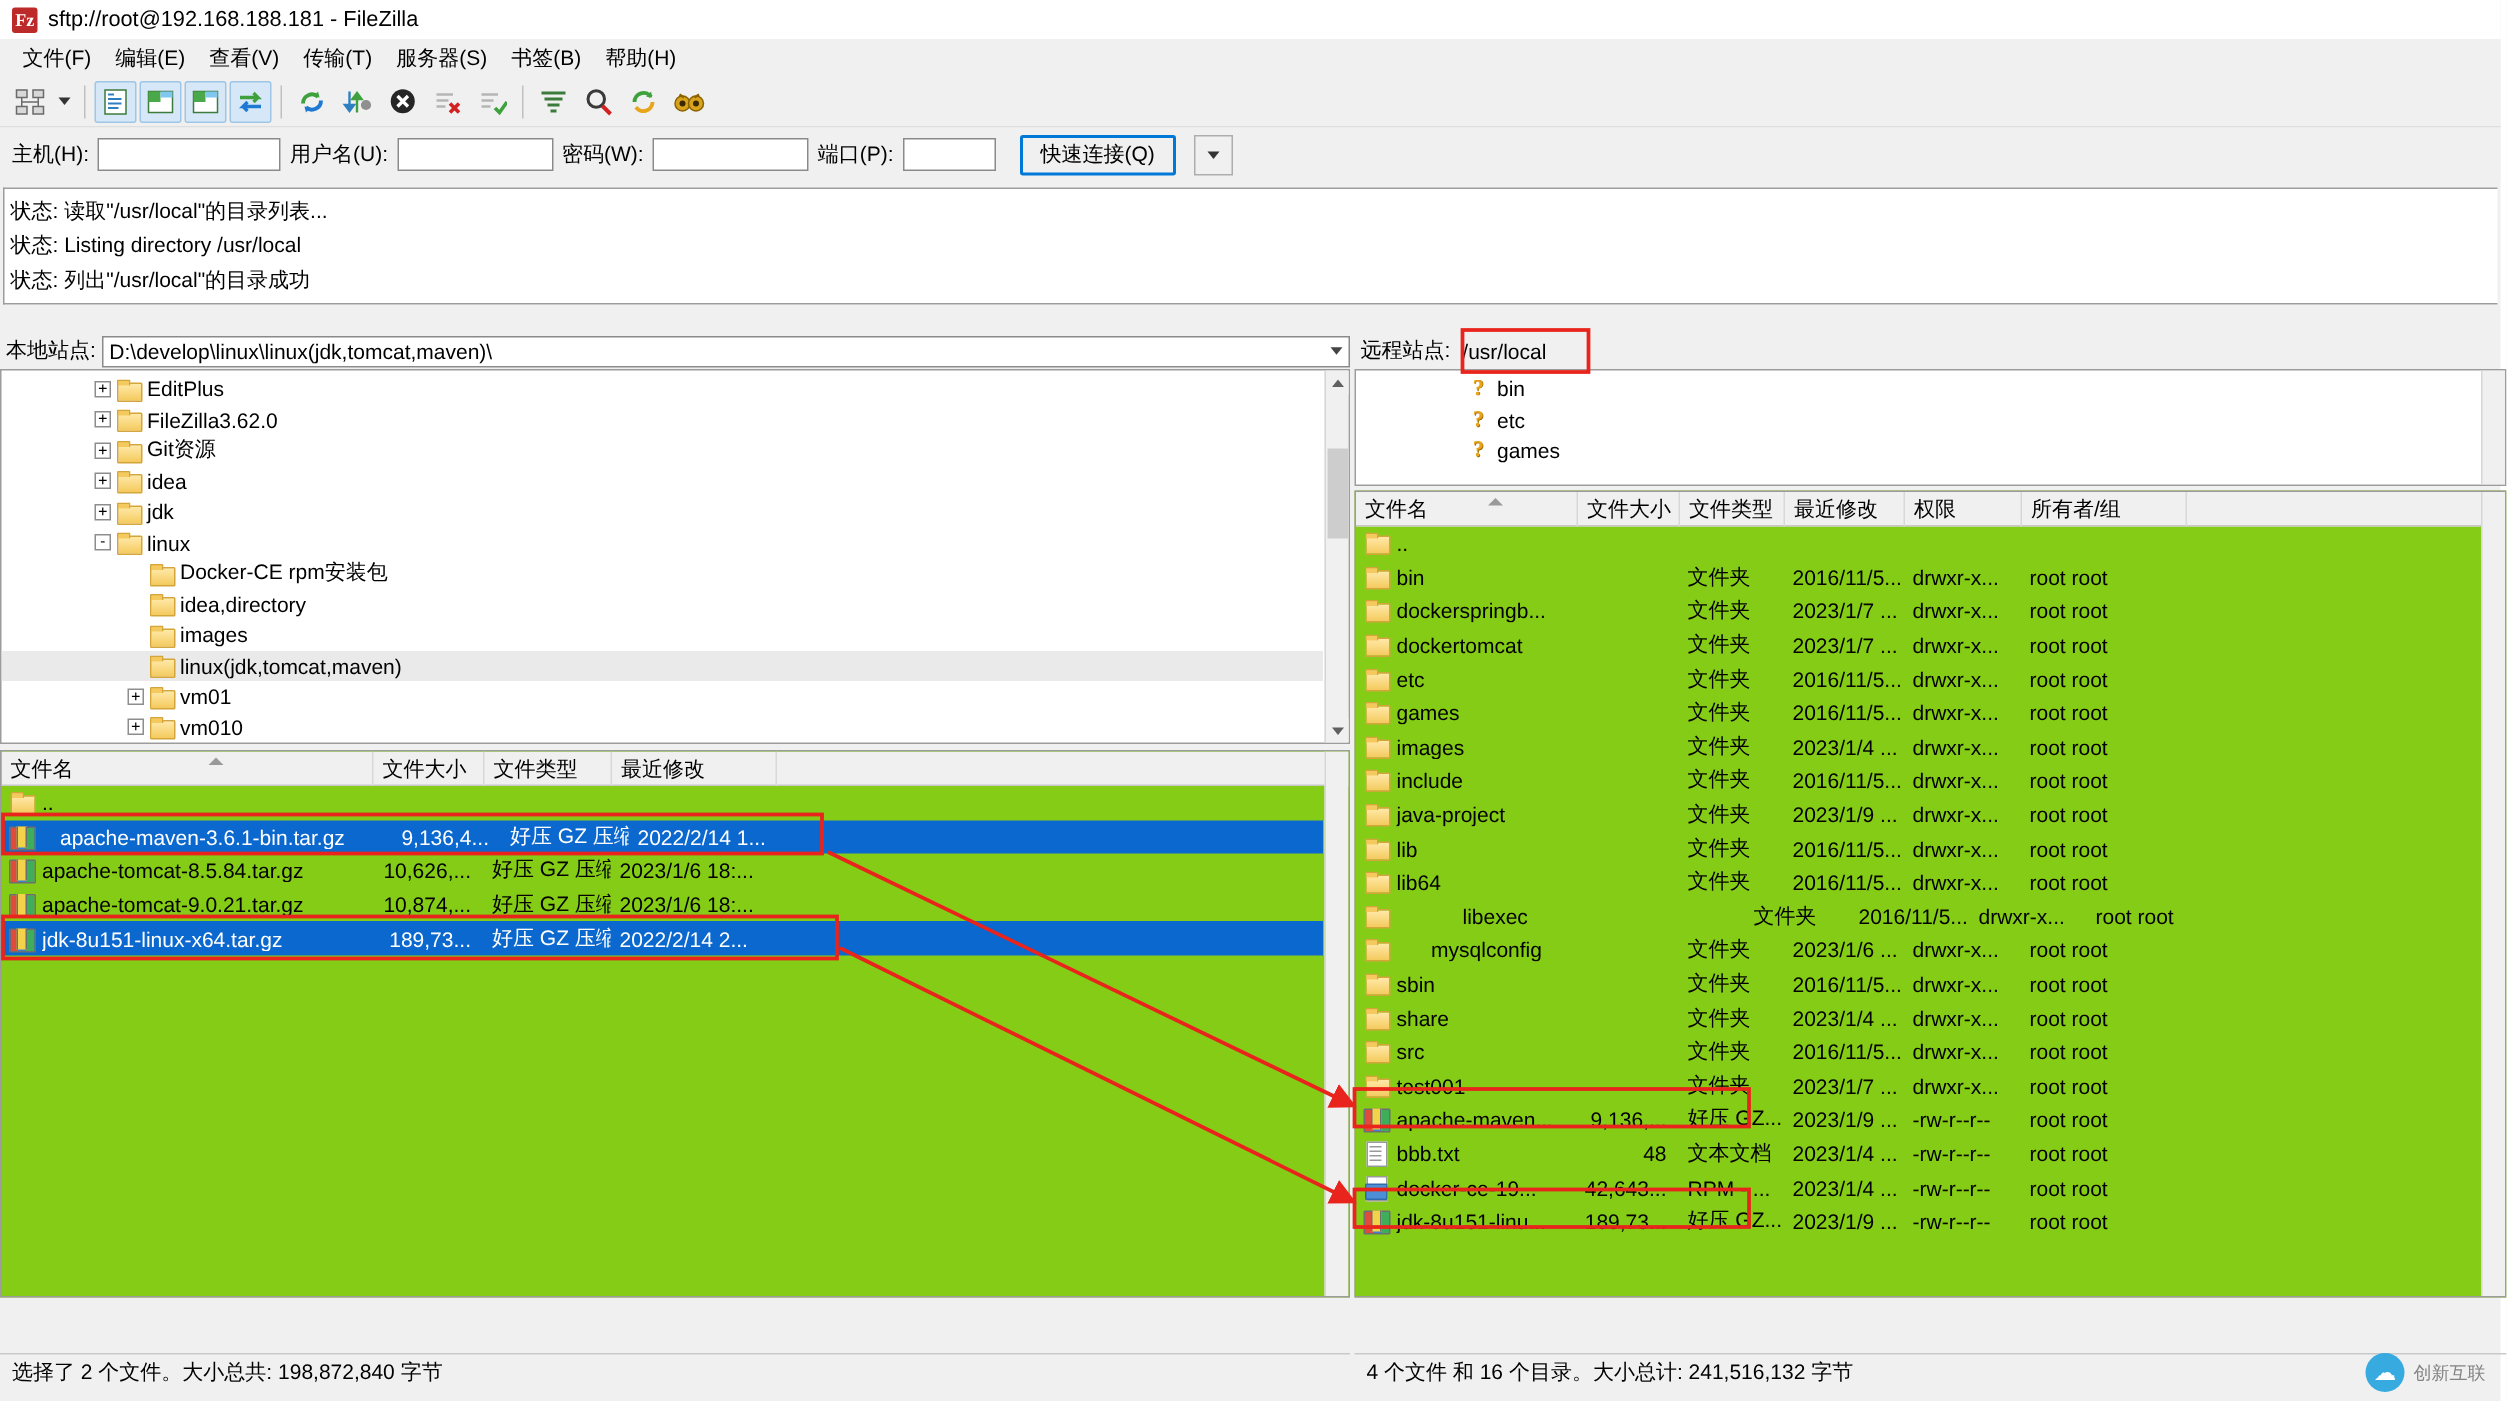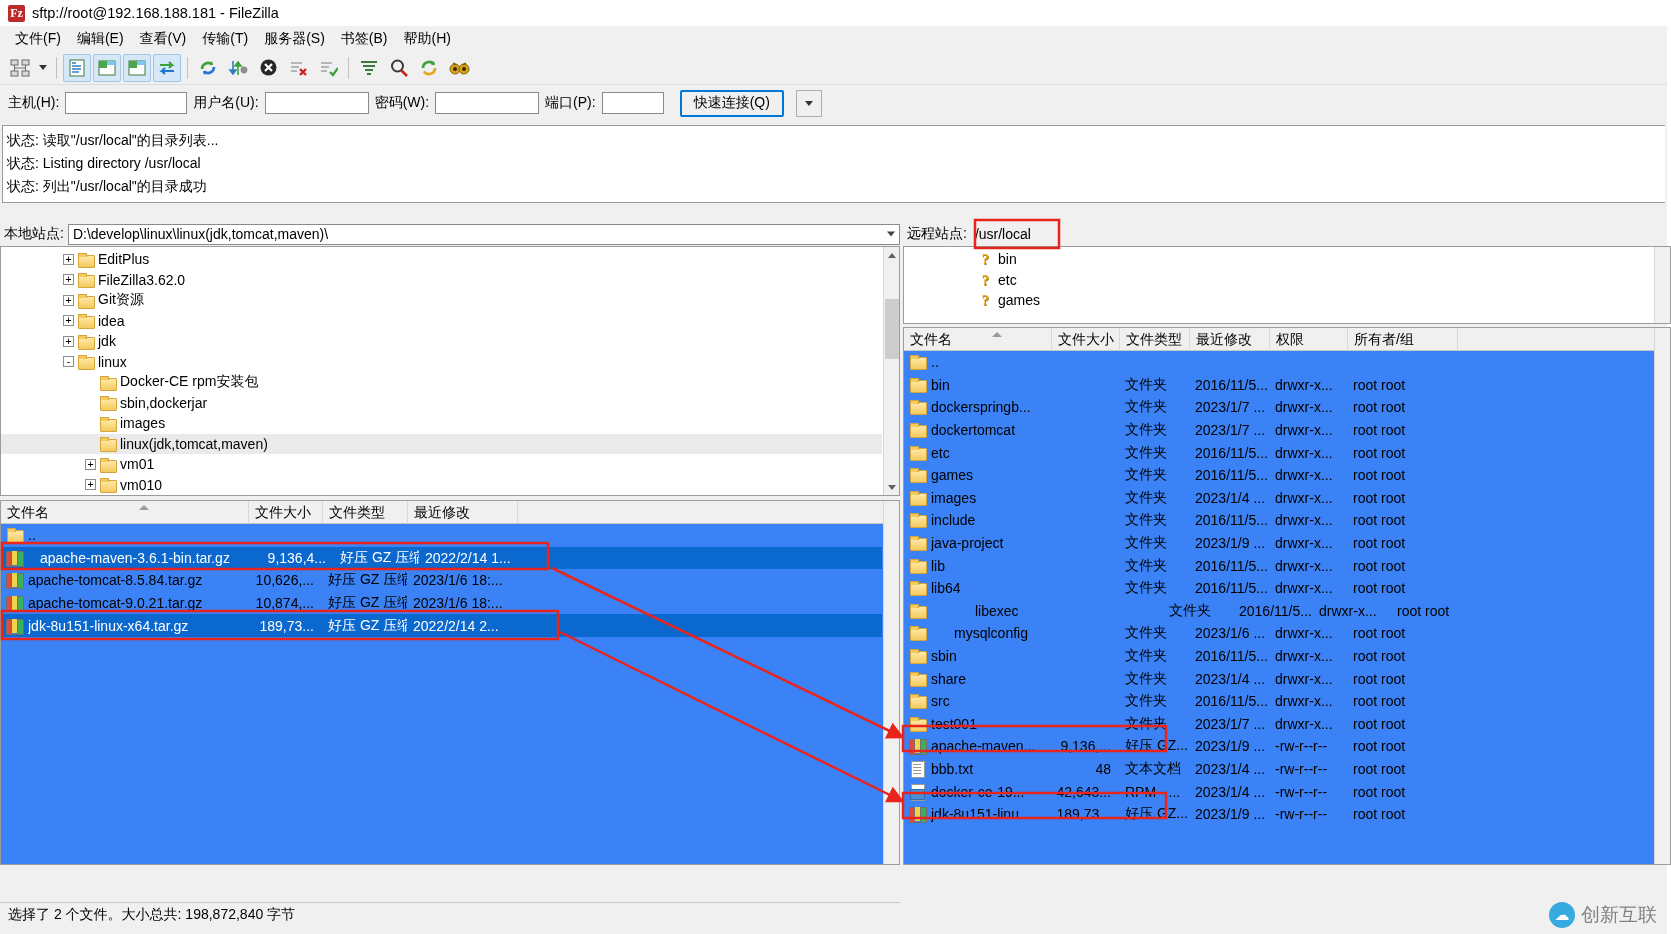--- a/index.html
+++ b/index.html
@@ -135,21 +135,21 @@
     background: #f4ca5e; border: 1px solid #d3a53a; border-bottom: none; border-radius: 1px 1px 0 0;
   }
   .qmark-ico {
     width: 15px; height: 14px; flex: none; margin-right: 5px;
     color: #e8a317; font-weight: bold; font-size: 15px; line-height: 14px; text-align: center;
     font-family: "Liberation Serif", serif; text-shadow: 0.5px 0.5px 0 #a06d00;
   }
 
   
   .filelist {
-    background: #3b82f6; border: 1px solid #9c9c9c; overflow: hidden; position: relative;
+    background: #84cc16; border: 1px solid #9c9c9c; overflow: hidden; position: relative;
   }
   .fl-header {
     height: 23px; background: #f0f0f0; border-bottom: 1px solid #c8c8c8;
     display: flex; align-items: center; font-size: 14px; position: relative;
   }
   .fl-header .col {
     height: 23px; line-height: 23px; padding-left: 6px;
     border-right: 1px solid #d8d8d8; white-space: nowrap; overflow: hidden;
   }
   .sort-caret {
@@ -230,21 +230,21 @@
 
   
   .watermark {
     position: absolute; right: 10px; bottom: 6px; display: flex; align-items: center; gap: 6px;
     opacity: 0.95;
   }
   .wm-circle {
     width: 26px; height: 26px; border-radius: 50%; background: #2ea7e0;
     display: flex; align-items: center; justify-content: center; color: #fff; font-size: 15px;
   }
-  .wm-text { color: #7d7d7d; font-size: 19px; }
+  .wm-text { color: #7d7d7d; font-size: 12px; }
 </style>
 </head>
 <body>
 
 <div id="app">
 
   <div class="titlebar">
     <div class="fz-logo">Fz</div>
     <div class="title-text">sftp://root@192.168.188.181 - FileZilla</div>
   </div>
@@ -447,21 +447,21 @@
             <div class="tree-row">
               <span style="display: inline-block; flex: 0 0 auto; width: 82px; height: 1px;"></span>
               <span class="expander blank"></span>
               <span class="folder-ico"></span>
               <span>Docker-CE rpm安装包</span>
             </div>
             <div class="tree-row">
               <span style="display: inline-block; flex: 0 0 auto; width: 82px; height: 1px;"></span>
               <span class="expander blank"></span>
               <span class="folder-ico"></span>
-              <span>sbin,dockerjar</span>
+              <span>idea,directory</span>
             </div>
             <div class="tree-row">
               <span style="display: inline-block; flex: 0 0 auto; width: 82px; height: 1px;"></span>
               <span class="expander blank"></span>
               <span class="folder-ico"></span>
               <span>images</span>
             </div>
             <div class="tree-row selected-soft">
               <span style="display: inline-block; flex: 0 0 auto; width: 82px; height: 1px;"></span>
               <span class="expander blank"></span>
@@ -768,20 +768,21 @@
               <span class="fl-cell" style="width: 110px;">root root</span>
             </div>
           </div>
           <div class="list-scroll"></div>
         </div>
     </div>
   </div>
 
   <div class="bottombar">
     <div class="bb-left">选择了 2 个文件。大小总共: 198,872,840 字节</div>
+    <div class="bb-right">4 个文件 和 16 个目录。大小总计: 241,516,132 字节</div>
   </div>
 
   <svg class="overlay" id="overlay" viewBox="0 0 1671 934">
       <defs>
         <marker id="arrowhead" markerWidth="7" markerHeight="7" refX="5" refY="3.5" orient="auto">
           <polygon points="0 0, 7 3.5, 0 7" fill="#e8241c"></polygon>
         </marker>
       </defs>
       <rect x="975" y="220" width="84" height="28" fill="none" stroke="#e8241c" stroke-width="2.5"></rect>
       <rect x="2" y="543" width="546" height="26" fill="none" stroke="#e8241c" stroke-width="2.5"></rect>

